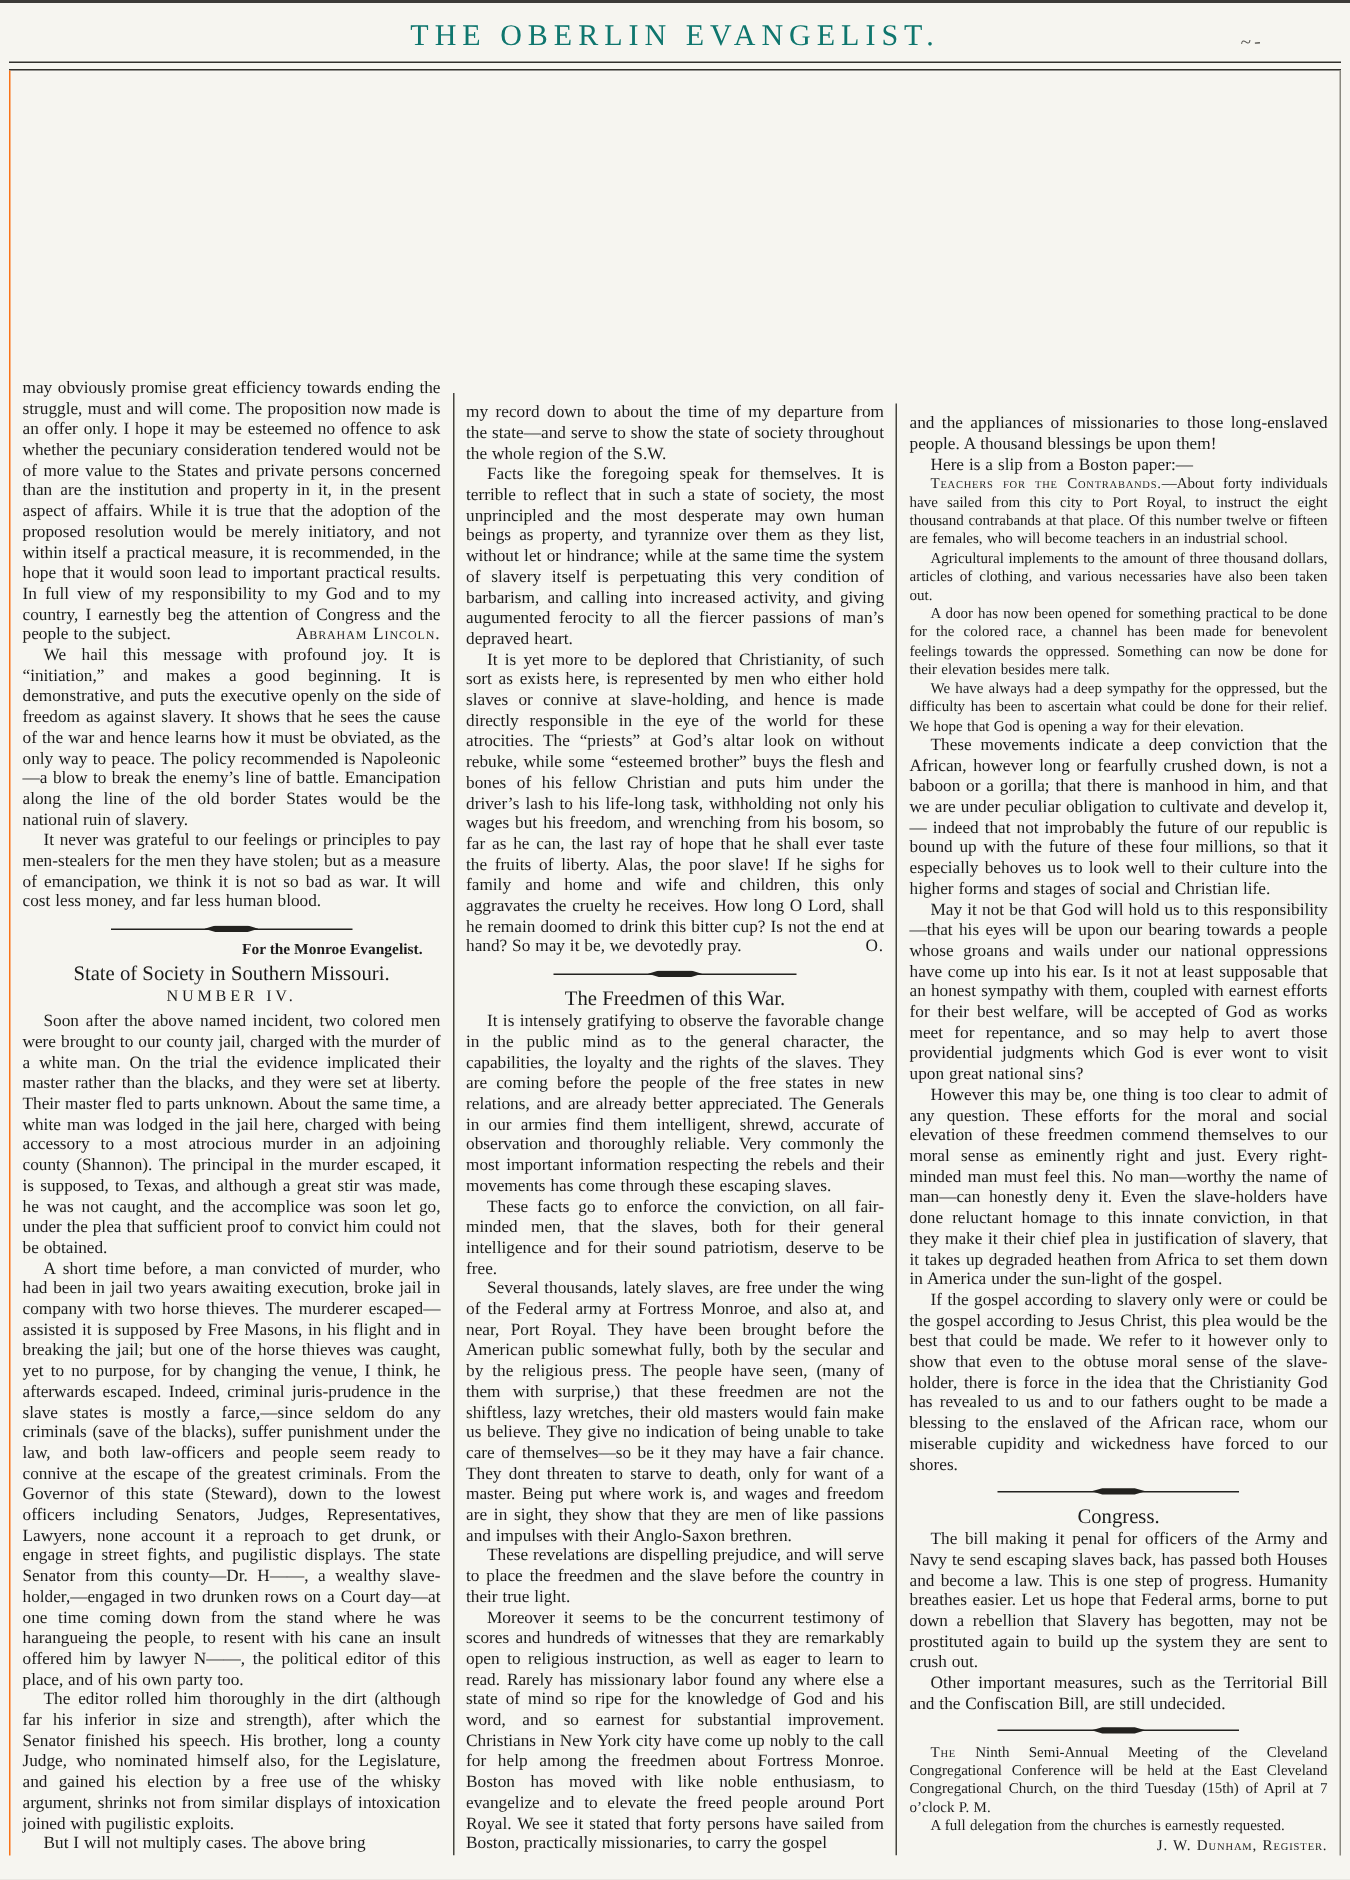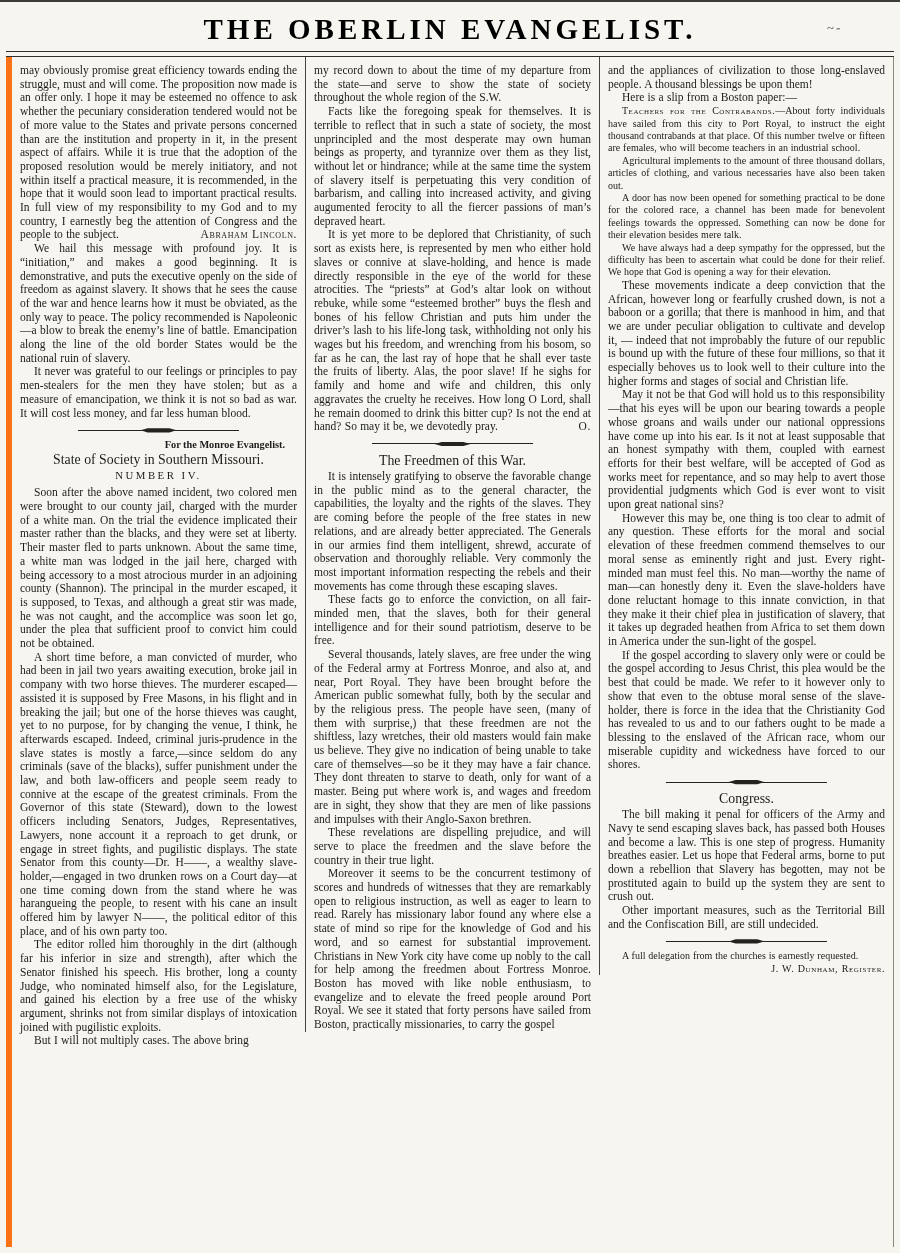--- a/index.html
+++ b/index.html
@@ -9,36 +9,36 @@
     color:#1c1c1c;
     font-family:"Liberation Serif", serif;
     box-sizing:border-box;
     padding:2px 6px 0 6px;
     overflow:hidden;
     border-top:2px solid #3c3b38;
   }
   .masthead { text-align:center; padding:9px 0 5px 0; position:relative; }
   .masthead-title {
     display:inline-block;
-    font-size:29px; font-weight:bold; letter-spacing:4px;
-    color:#000000;
+    font-size:20px; font-weight:normal; letter-spacing:4px;
+    color:#0f766e;
   }
   .page-mark {
     position:absolute; right:52px; top:16px;
     font-size:13px; color:#55534e; letter-spacing:2px;
     transform:rotate(-4deg);
   }
   .masthead-rule {
     height:4px; border-top:1.5px solid #31302c; border-bottom:1px solid #31302c;
     margin:0 0 0 0;
   }
   .columns {
-    display:flex; align-items:flex-start;
+    display:flex; align-items:flex-end;
     height:1190px; overflow:hidden;
-    border-left:6px solid #f97316; border-right:1px solid #8a887f;
+    border-left:1px solid #f97316; border-right:1px solid #8a887f;
   }
   .col {
     flex:1 1 0; padding:7px 8px 0 8px; overflow:hidden;
   }
   .col + .col { border-left:1px solid #45443f; }
 
   .para {
     margin:0; text-align:justify;
     font-size:11.5px; line-height:13.7px;
     text-indent:14px;
@@ -107,32 +107,33 @@
       <div class="divider"></div>
       <h2 class="article-title">The Freedmen of this War.</h2>
       <p class="para">It is intensely gratifying to observe the favorable change in the public mind as to the general character, the capabilities, the loyalty and the rights of the slaves. They are coming before the people of the free states in new relations, and are already better appreciated. The Generals in our armies find them intelligent, shrewd, accurate of observation and thoroughly reliable. Very commonly the most important information respecting the rebels and their movements has come through these escaping slaves.</p>
       <p class="para">These facts go to enforce the conviction, on all fair-minded men, that the slaves, both for their general intelligence and for their sound patriotism, deserve to be free.</p>
       <p class="para">Several thousands, lately slaves, are free under the wing of the Federal army at Fortress Monroe, and also at, and near, Port Royal. They have been brought before the American public somewhat fully, both by the secular and by the religious press. The people have seen, (many of them with surprise,) that these freedmen are not the shiftless, lazy wretches, their old masters would fain make us believe. They give no indication of being unable to take care of themselves—so be it they may have a fair chance. They dont threaten to starve to death, only for want of a master. Being put where work is, and wages and freedom are in sight, they show that they are men of like passions and impulses with their Anglo-Saxon brethren.</p>
       <p class="para">These revelations are dispelling prejudice, and will serve to place the freedmen and the slave before the country in their true light.</p>
       <p class="para">Moreover it seems to be the concurrent testimony of scores and hundreds of witnesses that they are remarkably open to religious instruction, as well as eager to learn to read. Rarely has missionary labor found any where else a state of mind so ripe for the knowledge of God and his word, and so earnest for substantial improvement. Christians in New York city have come up nobly to the call for help among the freedmen about Fortress Monroe. Boston has moved with like noble enthusiasm, to evangelize and to elevate the freed people around Port Royal. We see it stated that forty persons have sailed from Boston, practically missionaries, to carry the gospel</p>
     </div>
 
     <div class="col">
-      <p class="para cont">and the appliances of civilization to those long-enslaved people. A thousand blessings be upon them!</p>
+      <p class="para cont">and the appliances of missionaries to those long-enslaved people. A thousand blessings be upon them!</p>
       <p class="para">Here is a slip from a Boston paper:—</p>
       <p class="para sm"><span class="lead">Teachers for the Contrabands.</span><span>—About forty individuals have sailed from this city to Port Royal, to instruct the eight thousand contrabands at that place. Of this number twelve or fifteen are females, who will become teachers in an industrial school.</span></p>
       <p class="para sm">Agricultural implements to the amount of three thousand dollars, articles of clothing, and various necessaries have also been taken out.</p>
       <p class="para sm">A door has now been opened for something practical to be done for the colored race, a channel has been made for benevolent feelings towards the oppressed. Something can now be done for their elevation besides mere talk.</p>
       <p class="para sm">We have always had a deep sympathy for the oppressed, but the difficulty has been to ascertain what could be done for their relief. We hope that God is opening a way for their elevation.</p>
       <p class="para">These movements indicate a deep conviction that the African, however long or fearfully crushed down, is not a baboon or a gorilla; that there is manhood in him, and that we are under peculiar obligation to cultivate and develop it, — indeed that not improbably the future of our republic is bound up with the future of these four millions, so that it especially behoves us to look well to their culture into the higher forms and stages of social and Christian life.</p>
       <p class="para">May it not be that God will hold us to this responsibility—that his eyes will be upon our bearing towards a people whose groans and wails under our national oppressions have come up into his ear. Is it not at least supposable that an honest sympathy with them, coupled with earnest efforts for their best welfare, will be accepted of God as works meet for repentance, and so may help to avert those providential judgments which God is ever wont to visit upon great national sins?</p>
       <p class="para">However this may be, one thing is too clear to admit of any question. These efforts for the moral and social elevation of these freedmen commend themselves to our moral sense as eminently right and just. Every right-minded man must feel this. No man—worthy the name of man—can honestly deny it. Even the slave-holders have done reluctant homage to this innate conviction, in that they make it their chief plea in justification of slavery, that it takes up degraded heathen from Africa to set them down in America under the sun-light of the gospel.</p>
       <p class="para">If the gospel according to slavery only were or could be the gospel according to Jesus Christ, this plea would be the best that could be made. We refer to it however only to show that even to the obtuse moral sense of the slave-holder, there is force in the idea that the Christianity God has revealed to us and to our fathers ought to be made a blessing to the enslaved of the African race, whom our miserable cupidity and wickedness have forced to our shores.</p>
       <div class="divider"></div>
       <h2 class="article-title">Congress.</h2>
       <p class="para">The bill making it penal for officers of the Army and Navy te send escaping slaves back, has passed both Houses and become a law. This is one step of progress. Humanity breathes easier. Let us hope that Federal arms, borne to put down a rebellion that Slavery has begotten, may not be prostituted again to build up the system they are sent to crush out.</p>
       <p class="para">Other important measures, such as the Territorial Bill and the Confiscation Bill, are still undecided.</p>
       <div class="divider"></div>
+      <p class="para sm"><span class="lead">The</span><span> Ninth Semi-Annual Meeting of the Cleveland Congregational Conference will be held at the East Cleveland Congregational Church, on the third Tuesday (15th) of April at 7 o’clock P. M.</span></p>
       <p class="para sm"><span>A full delegation from the churches is earnestly requested.</span><span class="sig">J. W. Dunham, Register.</span></p>
     </div>
 
   </div>
 </div>
 
 </body></html>

